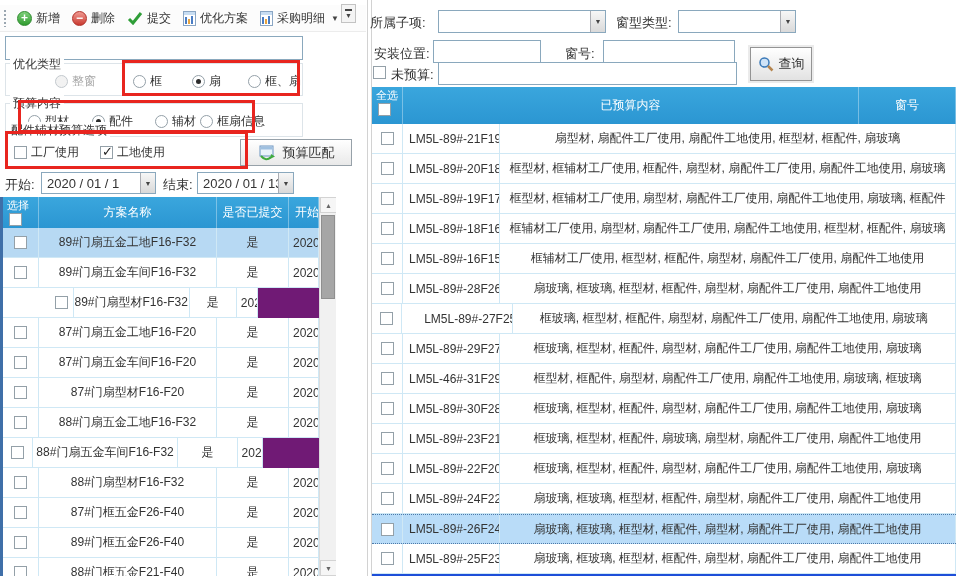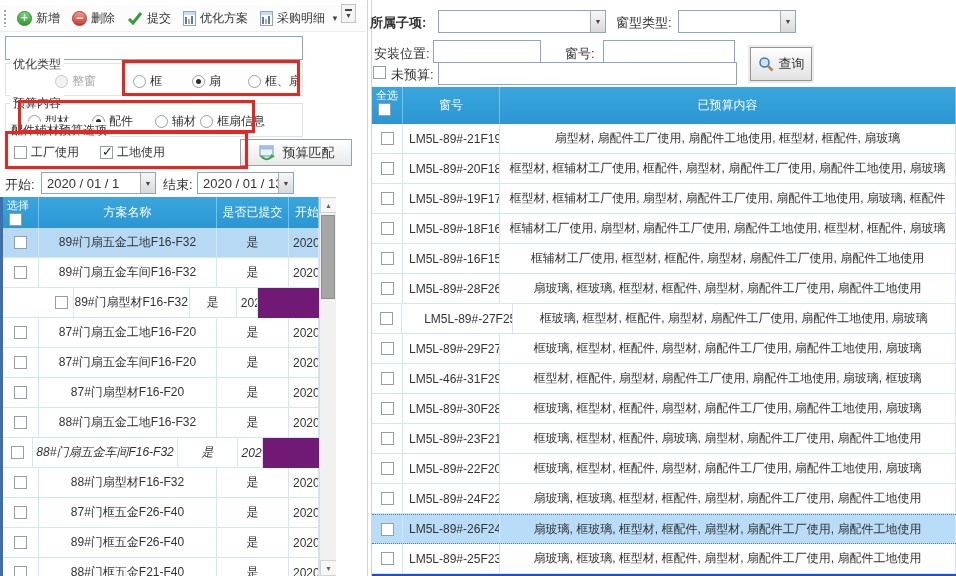--- a/index.html
+++ b/index.html
@@ -261,21 +261,21 @@
           <div class="cell" style="width: 30px; padding-left: 4px;">2020/0</div>
         </div>
         <div class="row" style="top: 211px; left: 0px; width: 316px;">
           <div class="cell center" style="width: 36px;">
             <span class="cb"></span>
           </div>
           <div class="cell center" style="width: 178px;">88#门扇五金工地F16-F32</div>
           <div class="cell center" style="width: 72px;">是</div>
           <div class="cell" style="width: 30px; padding-left: 4px;">2020/0</div>
         </div>
-        <div class="row" style="top: 241px; left: 0px; width: 260px; font-style: italic;">
+        <div class="row" style="top: 241px; left: 0px; width: 260px;">
           <div class="cell center" style="width: 36px;">
             <span class="cb"></span>
           </div>
           <div class="cell center" style="width: 178px;">88#门扇五金车间F16-F32</div>
           <div class="cell center" style="width: 72px;">是</div>
           <div class="cell" style="width: 30px; padding-left: 4px;">2020/0</div>
         </div>
         <div class="row" style="top: 271px; left: 0px; width: 316px;">
           <div class="cell center" style="width: 36px;">
             <span class="cb"></span>
@@ -312,21 +312,21 @@
     <div class="vscroll">
       <div class="btn" style="top:0;">▲</div>
       <div class="thumb"></div>
       <div class="btn" style="bottom:0;">▼</div>
     </div>
   </div>
 
   <div class="divider" style="left:367px;"></div>
   <div class="divider" style="left:371px;"></div>
 
-  <span class="rlabel" style="left:370px; top:14px;font-weight:bold;">所属子项:</span>
+  <span class="rlabel" style="left:370px; top:14px;">所属子项:</span>
   <div class="combo" style="left:438px; top:10px; width:168px;">
     <span class="val"></span>
     <span class="arrbtn">▼</span>
   </div>
   <span class="rlabel" style="left:616px; top:14px;">窗型类型:</span>
   <div class="combo" style="left:678px; top:10px; width:118px;">
     <span class="val"></span>
     <span class="arrbtn">▼</span>
   </div>
 
@@ -346,22 +346,22 @@
   <span class="cb nb-cb"></span>
   <span class="rlabel" style="left:391px; top:66px;">未预算:</span>
   <input class="tinput" style="left: 438px; top: 62px; width: 299px;" value="">
 
   <div class="win-table">
     <div class="grid-header" style="left:0; width:584px; height:37px;">
       <div class="hcell seltop" style="width:31px;">
         <span style="font-size:11px;">全选</span>
         <span class="cb" style="margin-left:2px;"></span>
       </div>
+      <div class="hcell" style="width:456px;">已预算内容</div>
       <div class="hcell" style="width:97px;">窗号</div>
-      <div class="hcell" style="width:456px;">已预算内容</div>
     </div>
     <div id="win-rows">
         <div class="row" style="top: 37px; left: 0px; width: 584px;">
           <div class="cell center" style="width: 31px;">
             <span class="cb"></span>
           </div>
           <div class="cell" style="width: 97px; padding-left: 6px;">LM5L-89#-21F19</div>
           <div class="cell center" style="width: 456px;">扇型材, 扇配件工厂使用, 扇配件工地使用, 框型材, 框配件, 扇玻璃</div>
         </div>
         <div class="row" style="top: 67px; left: 0px; width: 584px;">

